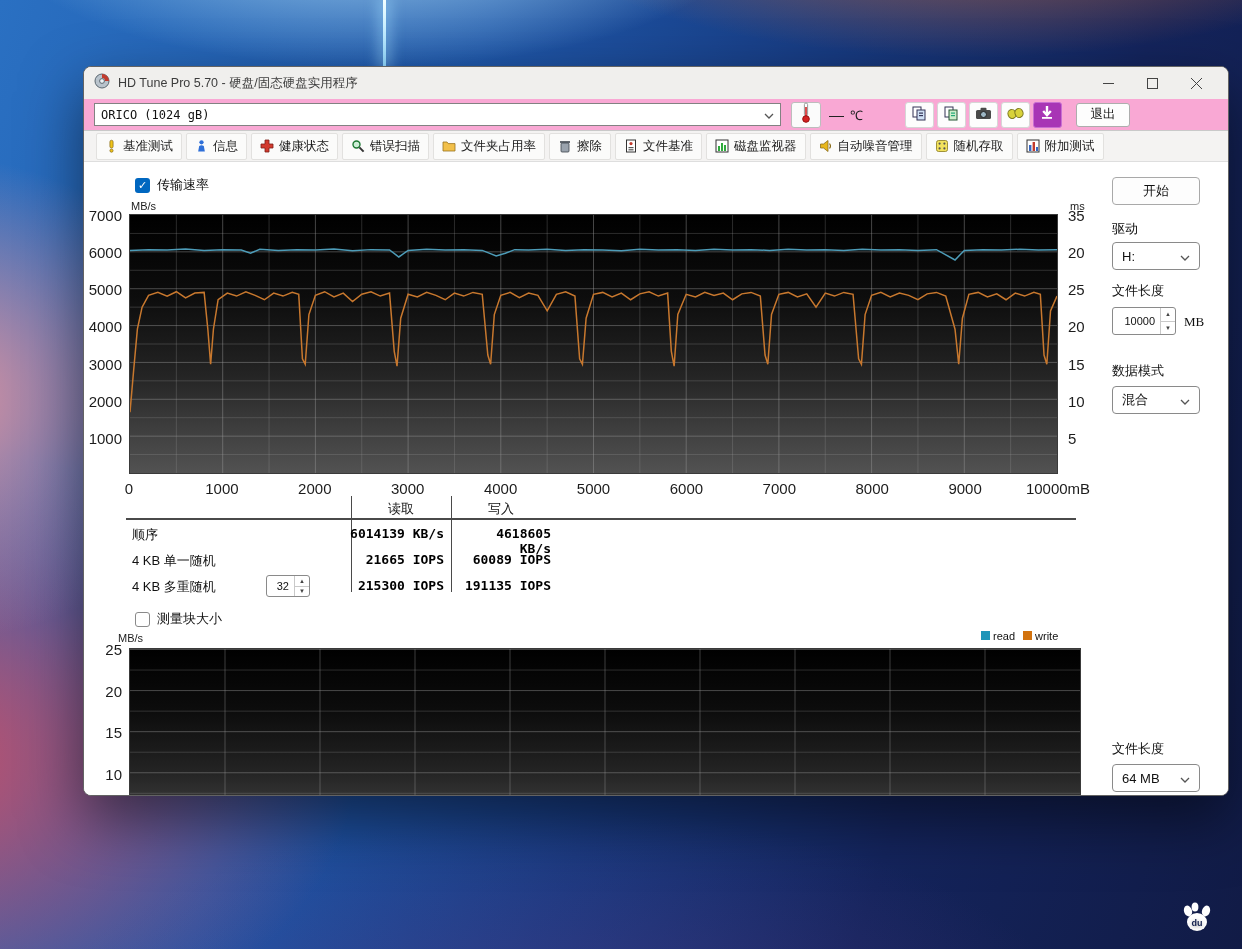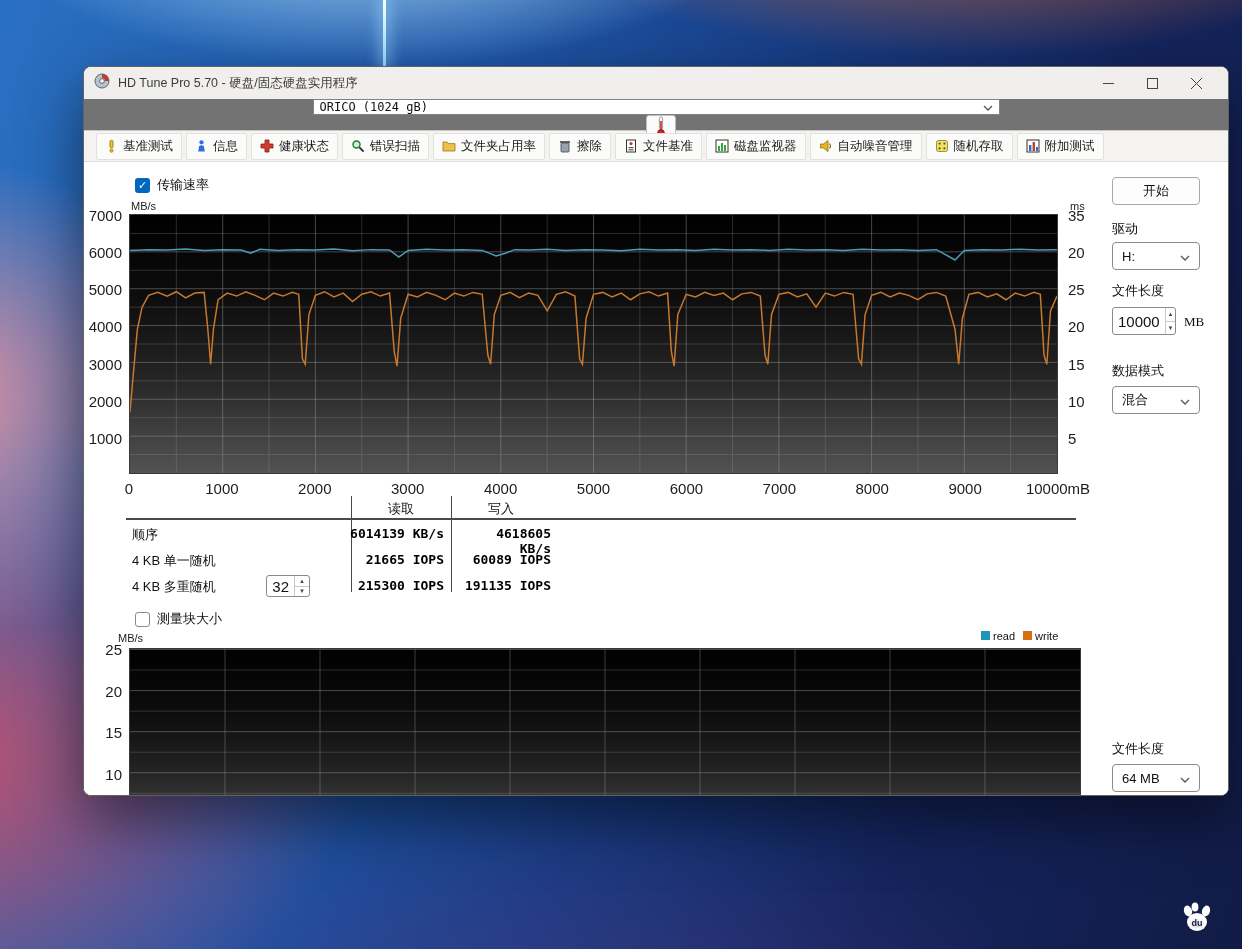--- a/index.html
+++ b/index.html
@@ -21,21 +21,21 @@
   
   .window{ position:absolute; left:48px; top:66px; width:1146px; height:730px;
     background:#ffffff; border:1px solid #636363; border-radius:8px; overflow:hidden;
     box-shadow:0 24px 60px rgba(0,0,0,.5);margin-left:35px; }
   .titlebar{ height:32px; background:#f0efed; display:flex; align-items:center; padding:0 10px; }
   .titlebar .title{ font-size:12.5px; color:#3c3c3c; margin-left:8px; }
   .win-controls{ margin-left:auto; display:flex; }
   .wbtn{ width:44px; height:30px; display:flex; align-items:center; justify-content:center; cursor:default; }
   .menubar{ height:26px; background:#f2f2f2; display:flex; align-items:center; padding:0 8px; gap:26px; border-bottom:1px solid #e6e6e6;}
   .menu-item{ font-size:12.5px; color:#222; padding:2px 4px; }
-  .toolbar{ height:32px; background:#737373; display:flex; align-items:center; padding:0 10px; border-bottom:1px solid #c9c9c9;flex-direction:column; }
+  .toolbar{ height:32px; background:#f9a8d4; display:flex; align-items:center; padding:0 10px; border-bottom:1px solid #c9c9c9; }
   .drive-combo{ width:687px; height:23px; background:#fff; border:1px solid #828282;
     display:flex; align-items:center; padding:0 6px; font-family:"DejaVu Sans Mono", monospace; font-size:12px; color:#111; }
   .drive-combo .chev{ margin-left:auto; }
   .temp-btn{ width:30px; height:26px; margin-left:10px; background:#fbfbfb; border:1px solid #bdbdbd; border-radius:3px;
     display:flex; align-items:center; justify-content:center; }
   .temp-val{ font-size:15px; color:#222; margin-left:8px; }
   .temp-unit{ font-size:13px; color:#222; margin-left:6px; }
   .tool-icons{ display:flex; gap:3px; margin-left:42px; }
   .tico{ width:29px; height:26px; background:#fdfdfd; border:1px solid #d6d6d6; border-radius:3px;
     display:flex; align-items:center; justify-content:center; }
@@ -64,21 +64,21 @@
 
   
   .tline-h{ position:absolute; background:#4a4a4a; }
   .tline-v{ position:absolute; background:#4a4a4a; }
   .thead{ position:absolute; font-size:13px; color:#111; transform:translateX(-50%); }
   .trowlab{ position:absolute; font-size:13px; color:#111; }
   .tval{ position:absolute; font-family:"DejaVu Sans Mono", monospace; font-weight:bold; font-size:13px; color:#000; text-align:right; }
 
   
   .spinbox{ position:absolute; display:flex; border:1px solid #8a8a8a; border-radius:3px; background:#fff; overflow:hidden; }
-  .spinbox .val{ flex:1; display:flex; align-items:center; justify-content:flex-end; padding:0 5px; font-size:15px; color:#111; }
+  .spinbox .val{ flex:1; display:flex; align-items:center; justify-content:flex-end; padding:0 5px; font-size:11px; color:#111; }
   .spincol{ width:15px; display:flex; flex-direction:column; border-left:1px solid #c9c9c9; }
   .spincol div{ flex:1; display:flex; align-items:center; justify-content:center; font-size:6px; color:#444; }
   .spincol div:first-child{ border-bottom:1px solid #c9c9c9; }
   .dropdown{ position:absolute; height:28px; background:#fff; border:1px solid #8a8a8a; border-radius:4px;
     display:flex; align-items:center; padding:0 9px; font-size:13px; color:#111; }
   .dropdown .chev{ margin-left:auto; }
   .paneltext{ position:absolute; font-size:13px; color:#111; }
   .startbtn{ position:absolute; width:88px; height:28px; background:#fdfdfd; border:1px solid #a9a9a9; border-radius:4px;
     font-size:13px; color:#111; font-family:"Liberation Sans",sans-serif; }
 

